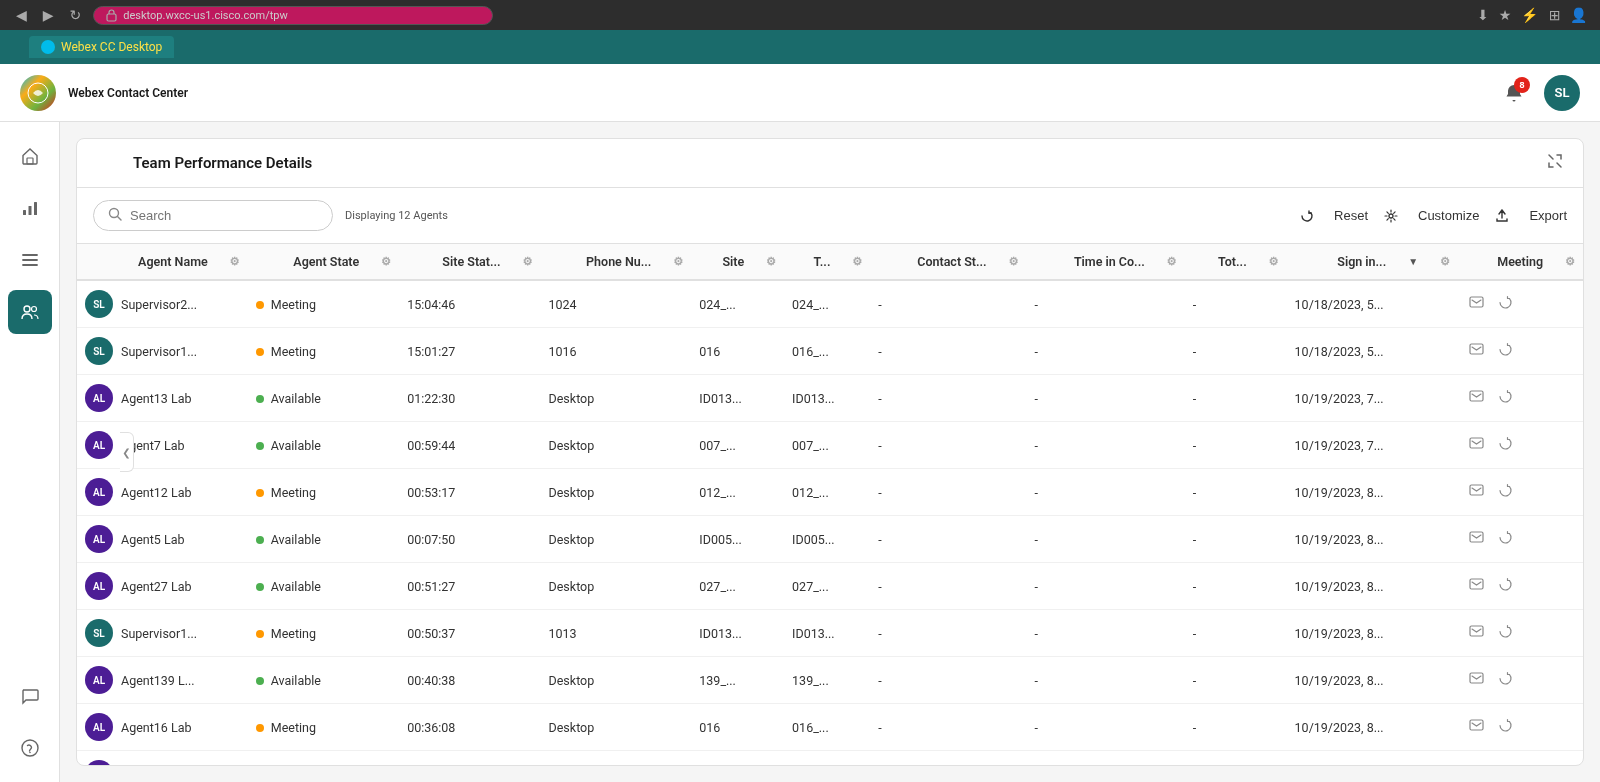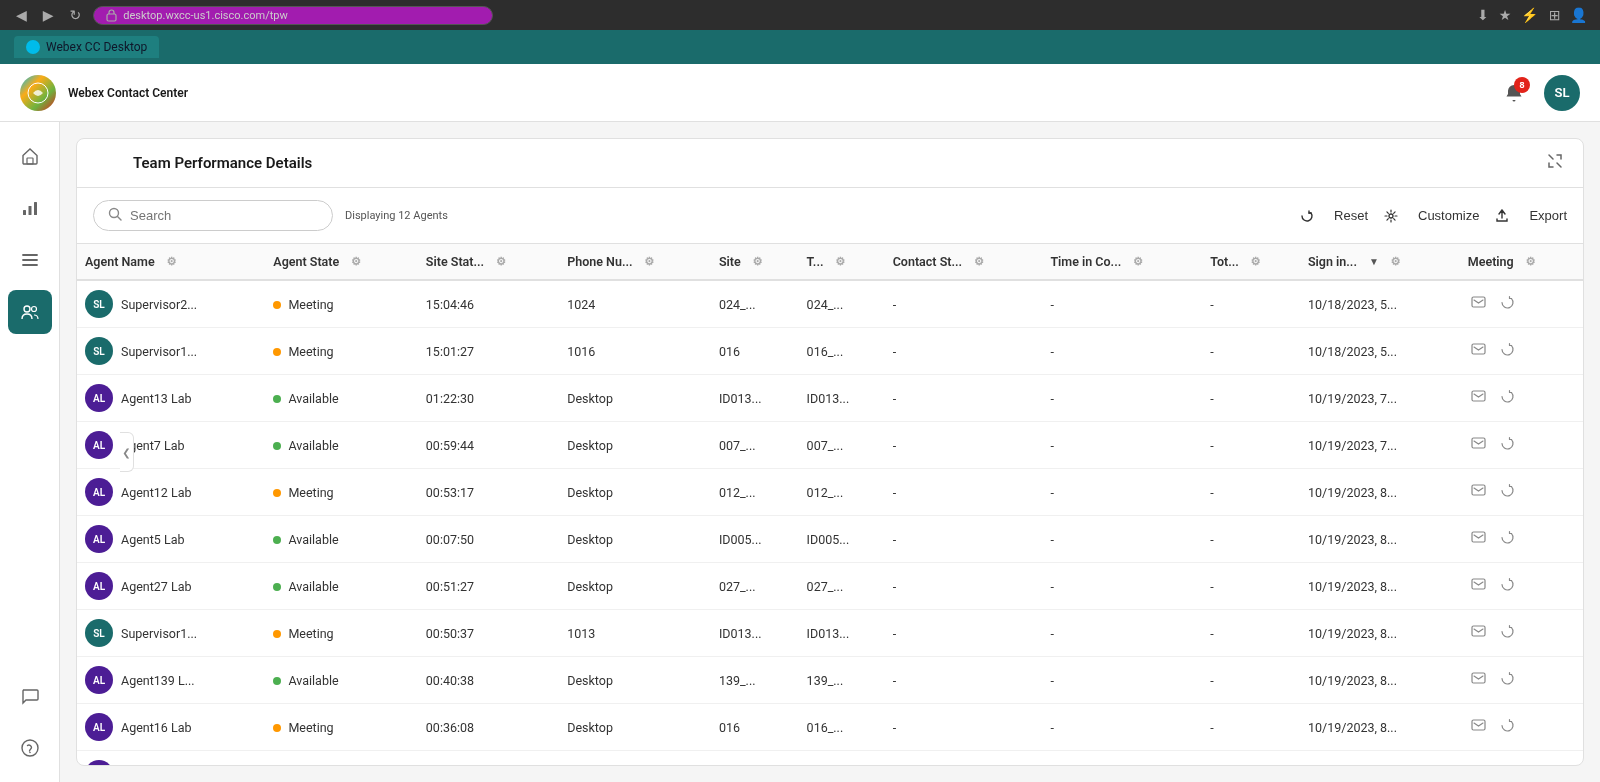--- a/index.html
+++ b/index.html
@@ -18,41 +18,41 @@
       color: #aaa;
       background: none;
       border: none;
       cursor: pointer;
       font-size: 14px;
       padding: 2px 4px;
     }
     .browser-url-bar {
       flex: 1;
       max-width: 400px;
-      background: #a21caf;
+      background: #be185d;
       border: 1px solid #555;
       border-radius: 14px;
       padding: 2px 12px;
       color: #eee;
       font-size: 12px;
       display: flex;
       align-items: center;
       gap: 6px;
     }
     .browser-url-bar span { color: #ccc; font-size: 11px; }
     .browser-actions { margin-left: auto; display: flex; gap: 10px; color: #aaa; font-size: 14px; }
 
     
     .app-tab-bar {
       height: 34px;
       background: #1a6b6b;
       display: flex;
       align-items: center;
-      padding: 0 14px;
-      color: #0f172a;
+      padding: 0 29px;
+      color: #fde047;
       font-size: 12px;
     }
     .app-tab {
       display: flex;
       align-items: center;
       gap: 6px;
       background: #1e7f7f;
       padding: 4px 12px;
       border-radius: 4px 4px 0 0;
     }
@@ -293,21 +293,22 @@
       font-weight: 600;
       color: #333;
       white-space: nowrap;
       position: sticky;
       top: 0;
       z-index: 10;
     }
     thead th .th-inner {
       display: flex;
       align-items: center;
-      gap: 12px;
+      gap: 22px;
+      justify-content: flex-end;
     }
     thead th .settings-icon {
       color: #aaa;
       font-size: 11px;
       cursor: pointer;
     }
     tbody tr {
       border-bottom: 1px solid #f0f0f0;
     }
     tbody td {

